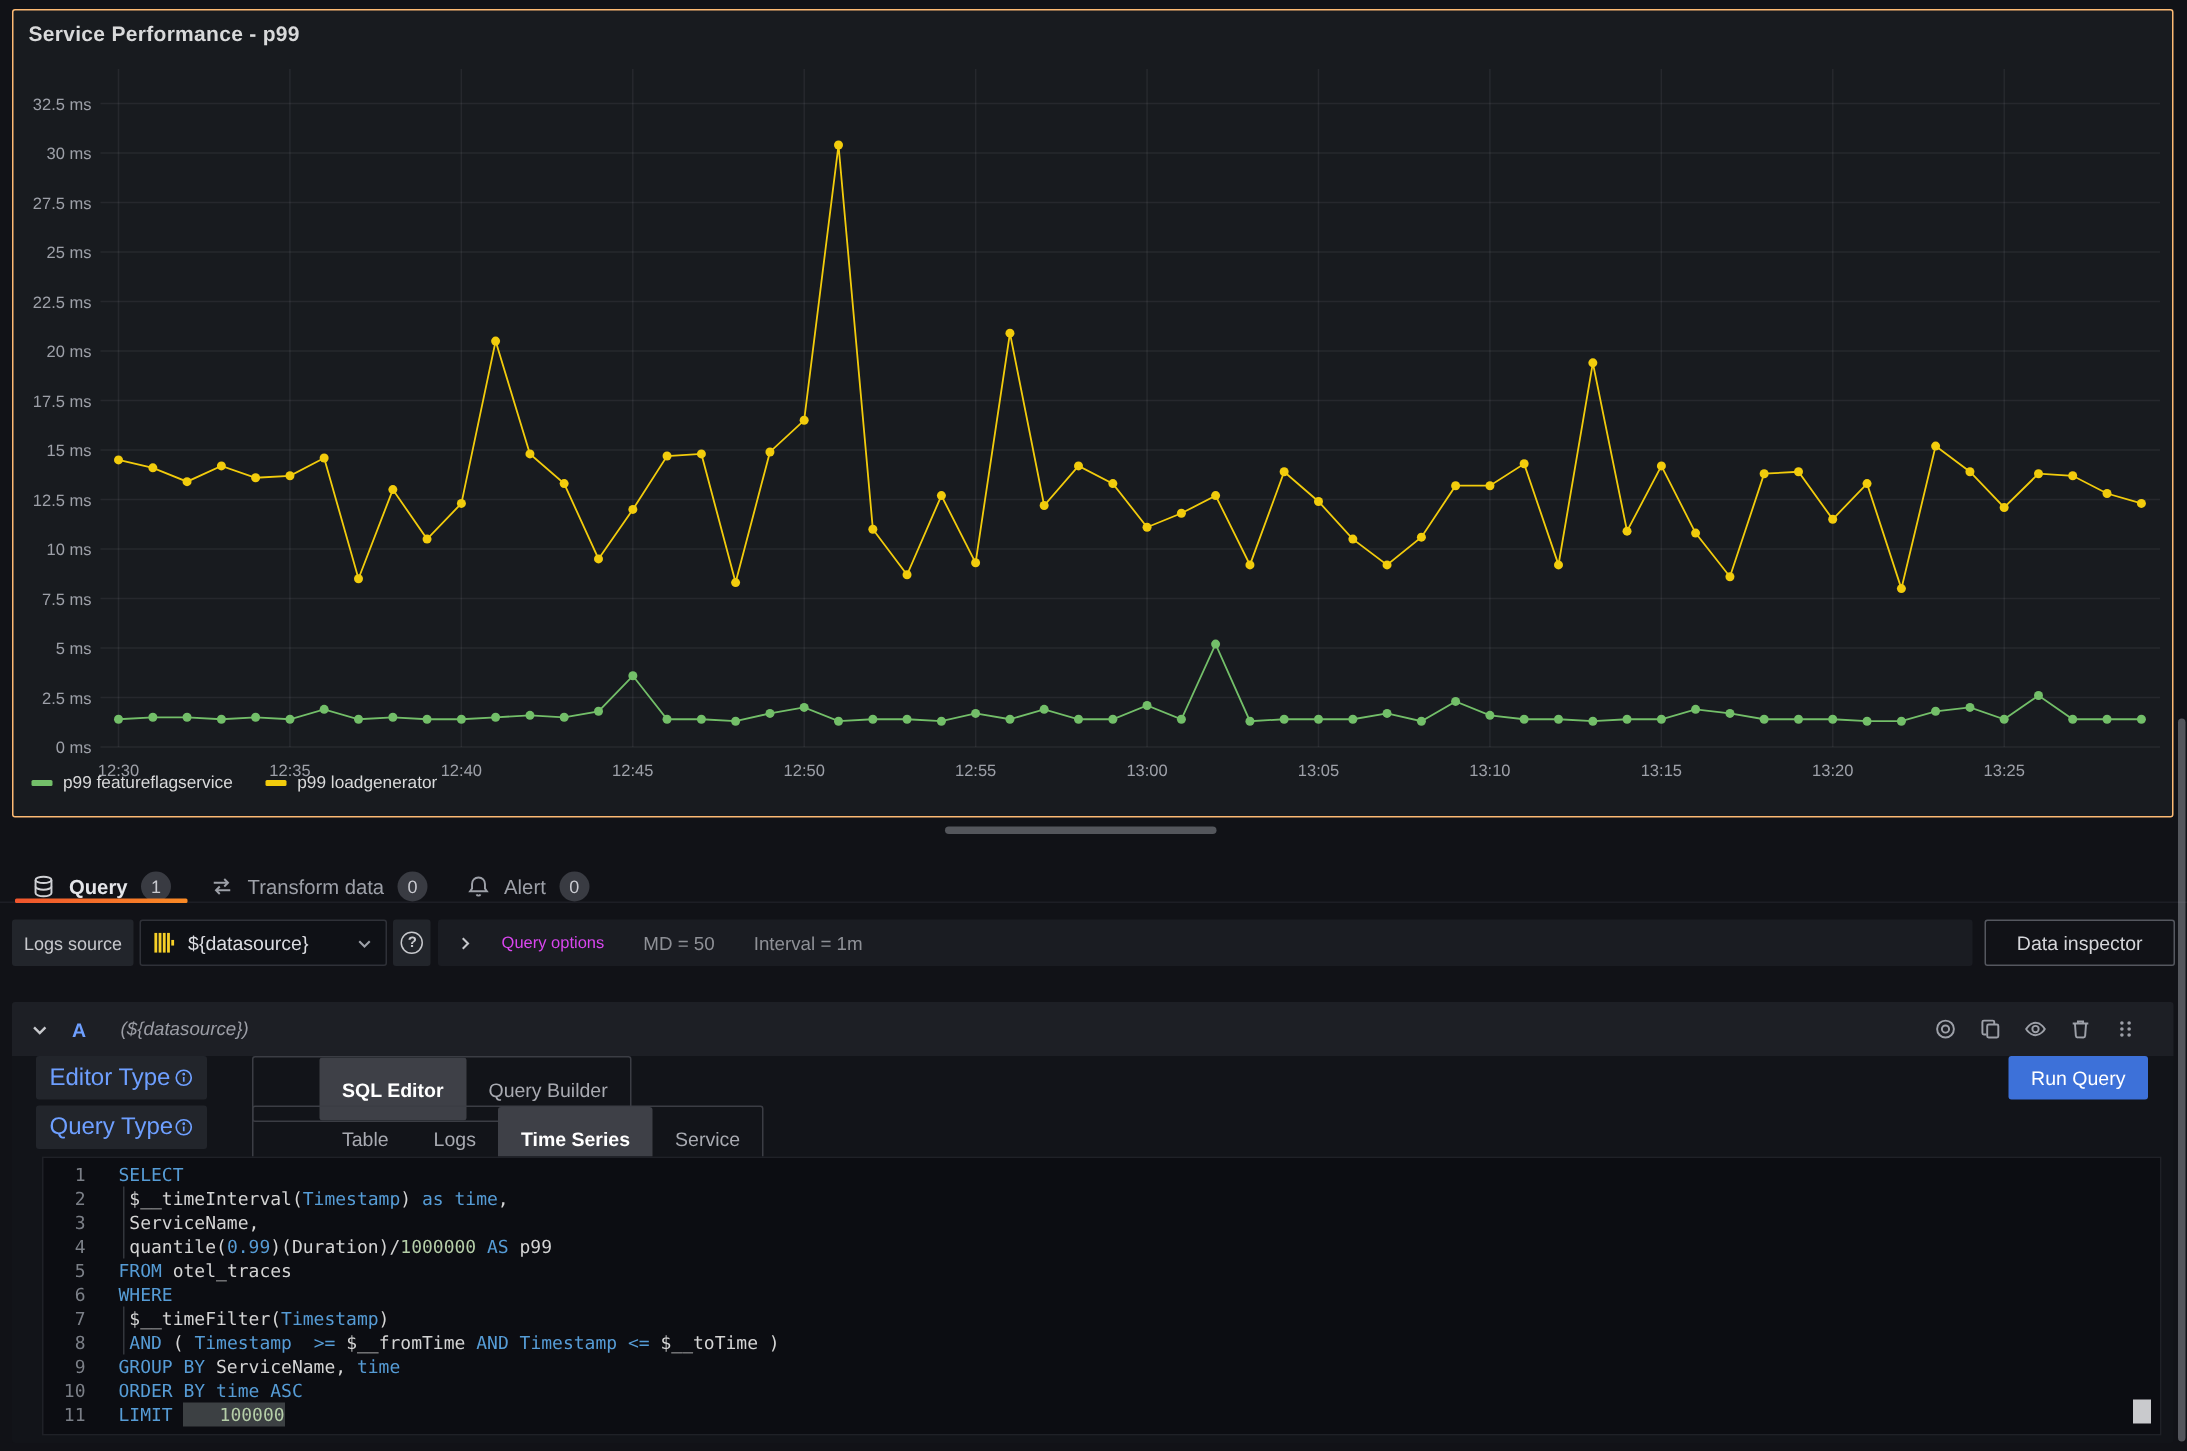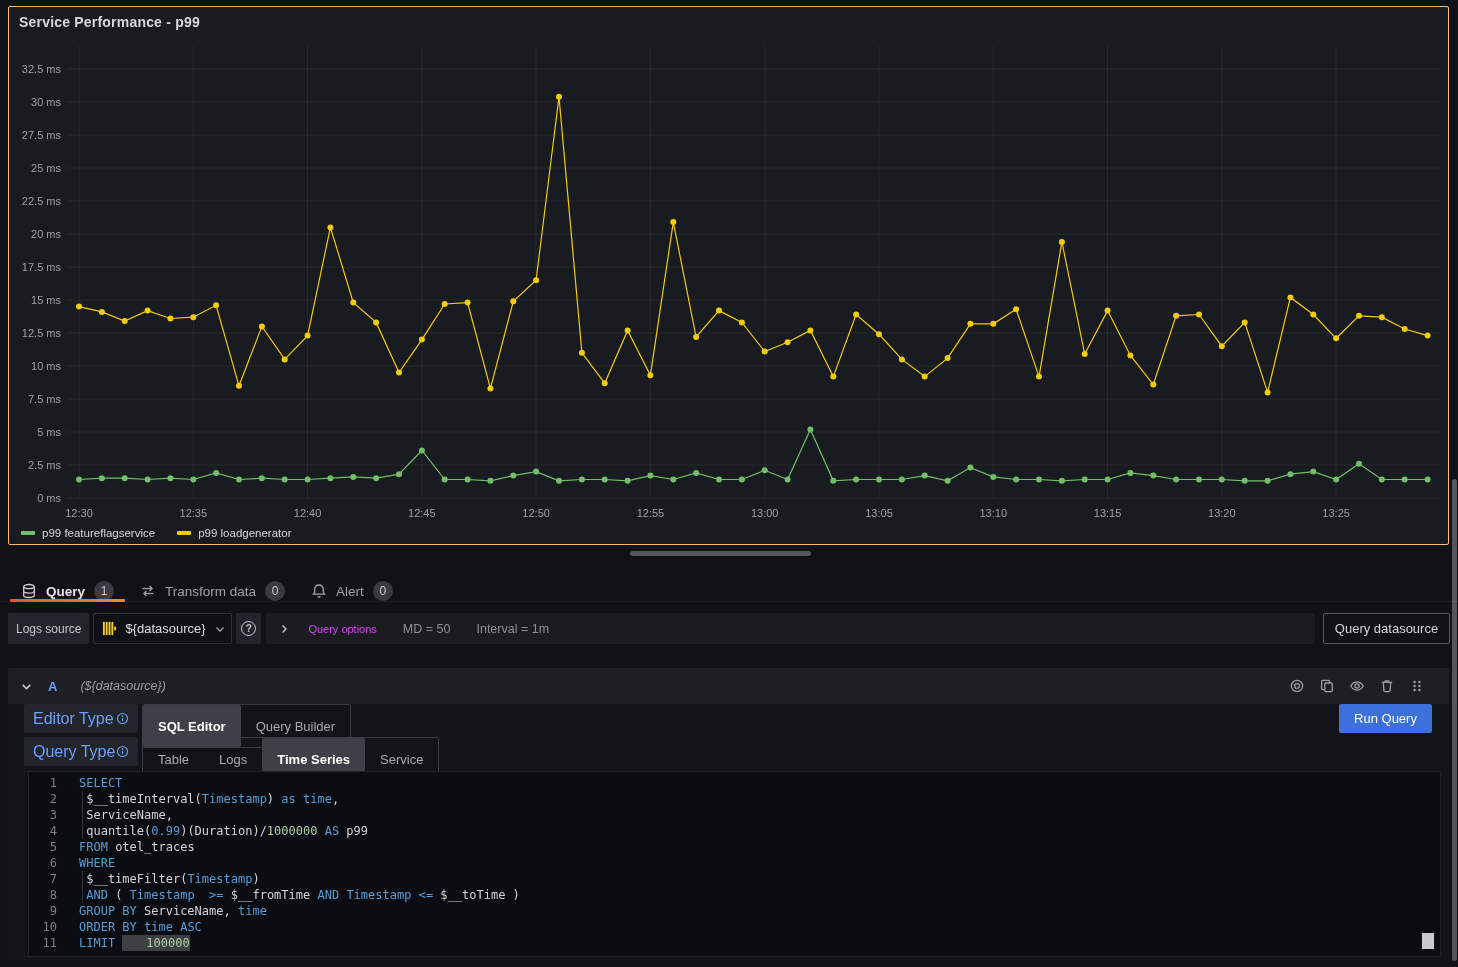--- a/index.html
+++ b/index.html
@@ -6,21 +6,21 @@
   html,body { width:1458px; height:967px; background:#111217; overflow:hidden;
               font-family:"Liberation Sans", sans-serif; }
   .page { position:relative; width:1458px; height:967px; }
 
   
   .panel { position:absolute; left:8px; top:6px; width:1441px; height:539px;
            background:#181b1f; border:1px solid #fdba74; border-radius:2px; }
   .panel-title { position:absolute; left:10px; top:7px; font-size:14px; font-weight:700;
                  color:#d8d9da; letter-spacing:.2px; z-index:2; }
   #chart-svg { position:absolute; left:0; top:0; width:1439px; height:537px; }
-  .legend { position:absolute; left:12px; bottom:5px; display:flex; gap:22px;
+  .legend { position:absolute; left:12px; bottom:16px; display:flex; gap:22px;
             font-size:11.5px; color:#d8d9da; align-items:center; z-index:2; }
   .legend-item { display:flex; align-items:center; gap:7px; cursor:pointer; }
   .swatch { width:14px; height:4px; border-radius:1px; display:inline-block; }
 
   
   .hthumb { position:absolute; left:630px; top:551px; width:181px; height:5px;
             border-radius:3px; background:#54565c; }
   .vthumb { position:absolute; left:1452px; top:479px; width:5px; height:482px;
             border-radius:3px; background:#54565c; }
 
@@ -37,21 +37,21 @@
   .badge { background:#393b42; color:#c9cad0; font-size:12px; height:20px; min-width:20px;
            padding:0 6px; border-radius:10px; display:flex; align-items:center;
            justify-content:center; }
   .icon { display:inline-flex; align-items:center; justify-content:center; }
 
   
   .toolbar { position:absolute; left:8px; top:613px; width:1442px; height:31px;
              display:flex; align-items:stretch; }
   .ds-label { background:#22252b; color:#c7c8cc; font-size:12px; display:flex;
               align-items:center; padding:0 8px; border-radius:2px; margin-right:4px; }
-  .ds-select { width:139px; background:#0f1116; border:1px solid #2f3138; border-radius:2px;
+  .ds-select { width:165px; background:#0f1116; border:1px solid #2f3138; border-radius:2px;
                display:flex; align-items:center; padding:0 8px; gap:8px; margin-right:4px;
                cursor:pointer; }
   .ds-value { color:#dcdde2; font-size:13px; flex:1; white-space:nowrap; }
   .help-btn { width:25px; background:#22252b; border-radius:2px; display:flex;
               align-items:center; justify-content:center; margin-right:5px; cursor:pointer; }
   .qmark { width:15px; height:15px; border:1.2px solid #c7c8cc; border-radius:50%;
            color:#c7c8cc; font-size:10px; font-weight:700; display:flex;
            align-items:center; justify-content:center; }
   .options-bar { flex:1; background:#1a1c22; border-radius:2px; display:flex;
                  align-items:center; padding:0 12px; margin-right:8px; }
@@ -68,22 +68,22 @@
            padding:0 12px; border-radius:2px 2px 0 0; }
   .ref-id { margin-left:15px; color:#6e9fff; font-weight:700; font-size:13px; }
   .ds-hint { margin-left:23px; font-style:italic; color:#9b9da5; font-size:12.5px; }
   .qhead-icons { margin-left:auto; display:flex; gap:14px; align-items:center;
                  padding-right:12px; }
   .qhead-icons .icon { cursor:pointer; }
 
   .row-label { position:absolute; left:16px; width:114px; height:29px; background:#22252b;
                border-radius:2px; color:#6e9fff; font-size:16px; display:flex;
                align-items:center; justify-content:space-between; padding:0 9px; }
-  .toggle-group { position:absolute; left:134px; height:44px; display:inline-flex;
-                  border:1px solid #3b3d44; border-radius:2px; overflow:hidden; }
+  .toggle-group { position:absolute; left:160px; height:44px; display:inline-flex;
+                  border:1px solid #3b3d44; border-radius:2px; overflow:hidden;padding-left:44px; }
   .toggle-opt { padding:0 15px; display:flex; align-items:center; font-size:13px;
                 color:#a8aab1; cursor:pointer; white-space:nowrap; }
   .toggle-opt.selected { background:#3e4047; color:#ffffff; font-weight:600; border-radius:2px; }
   .run-query { position:absolute; top:36px; right:17px; width:93px; height:29px;
                background:#3d71d9; color:#fff; font-size:13px; font-weight:500;
                border:none; border-radius:2px; display:flex; align-items:center;
                justify-content:center; cursor:pointer; }
 
   
   .code-editor { position:absolute; left:20px; top:103px; width:1413px; height:186px;
@@ -360,21 +360,21 @@
     <div class="options-bar">
       <span class="icon">
         <svg class="ui" width="12" height="12" viewBox="0 0 12 12" fill="none" stroke="#c7c8cc" stroke-width="1.4">
           <path d="M4.5 2.5 8 6 4.5 9.5"></path>
         </svg>
       </span>
       <span class="qo-label">Query options</span>
       <span class="qo-meta">MD = 50</span>
       <span class="qo-meta">Interval = 1m</span>
     </div>
-    <button class="qi-btn">Query datasource</button>
+    <button class="qi-btn">Data inspector</button>
   </div>
 
   <div class="query-card">
     <div class="qhead">
       <span class="icon">
         <svg class="ui" width="13" height="13" viewBox="0 0 12 12" fill="none" stroke="#c7c8cc" stroke-width="1.5">
           <path d="M2.5 4.5 6 8l3.5-3.5"></path>
         </svg>
       </span>
       <span class="ref-id">A</span>

